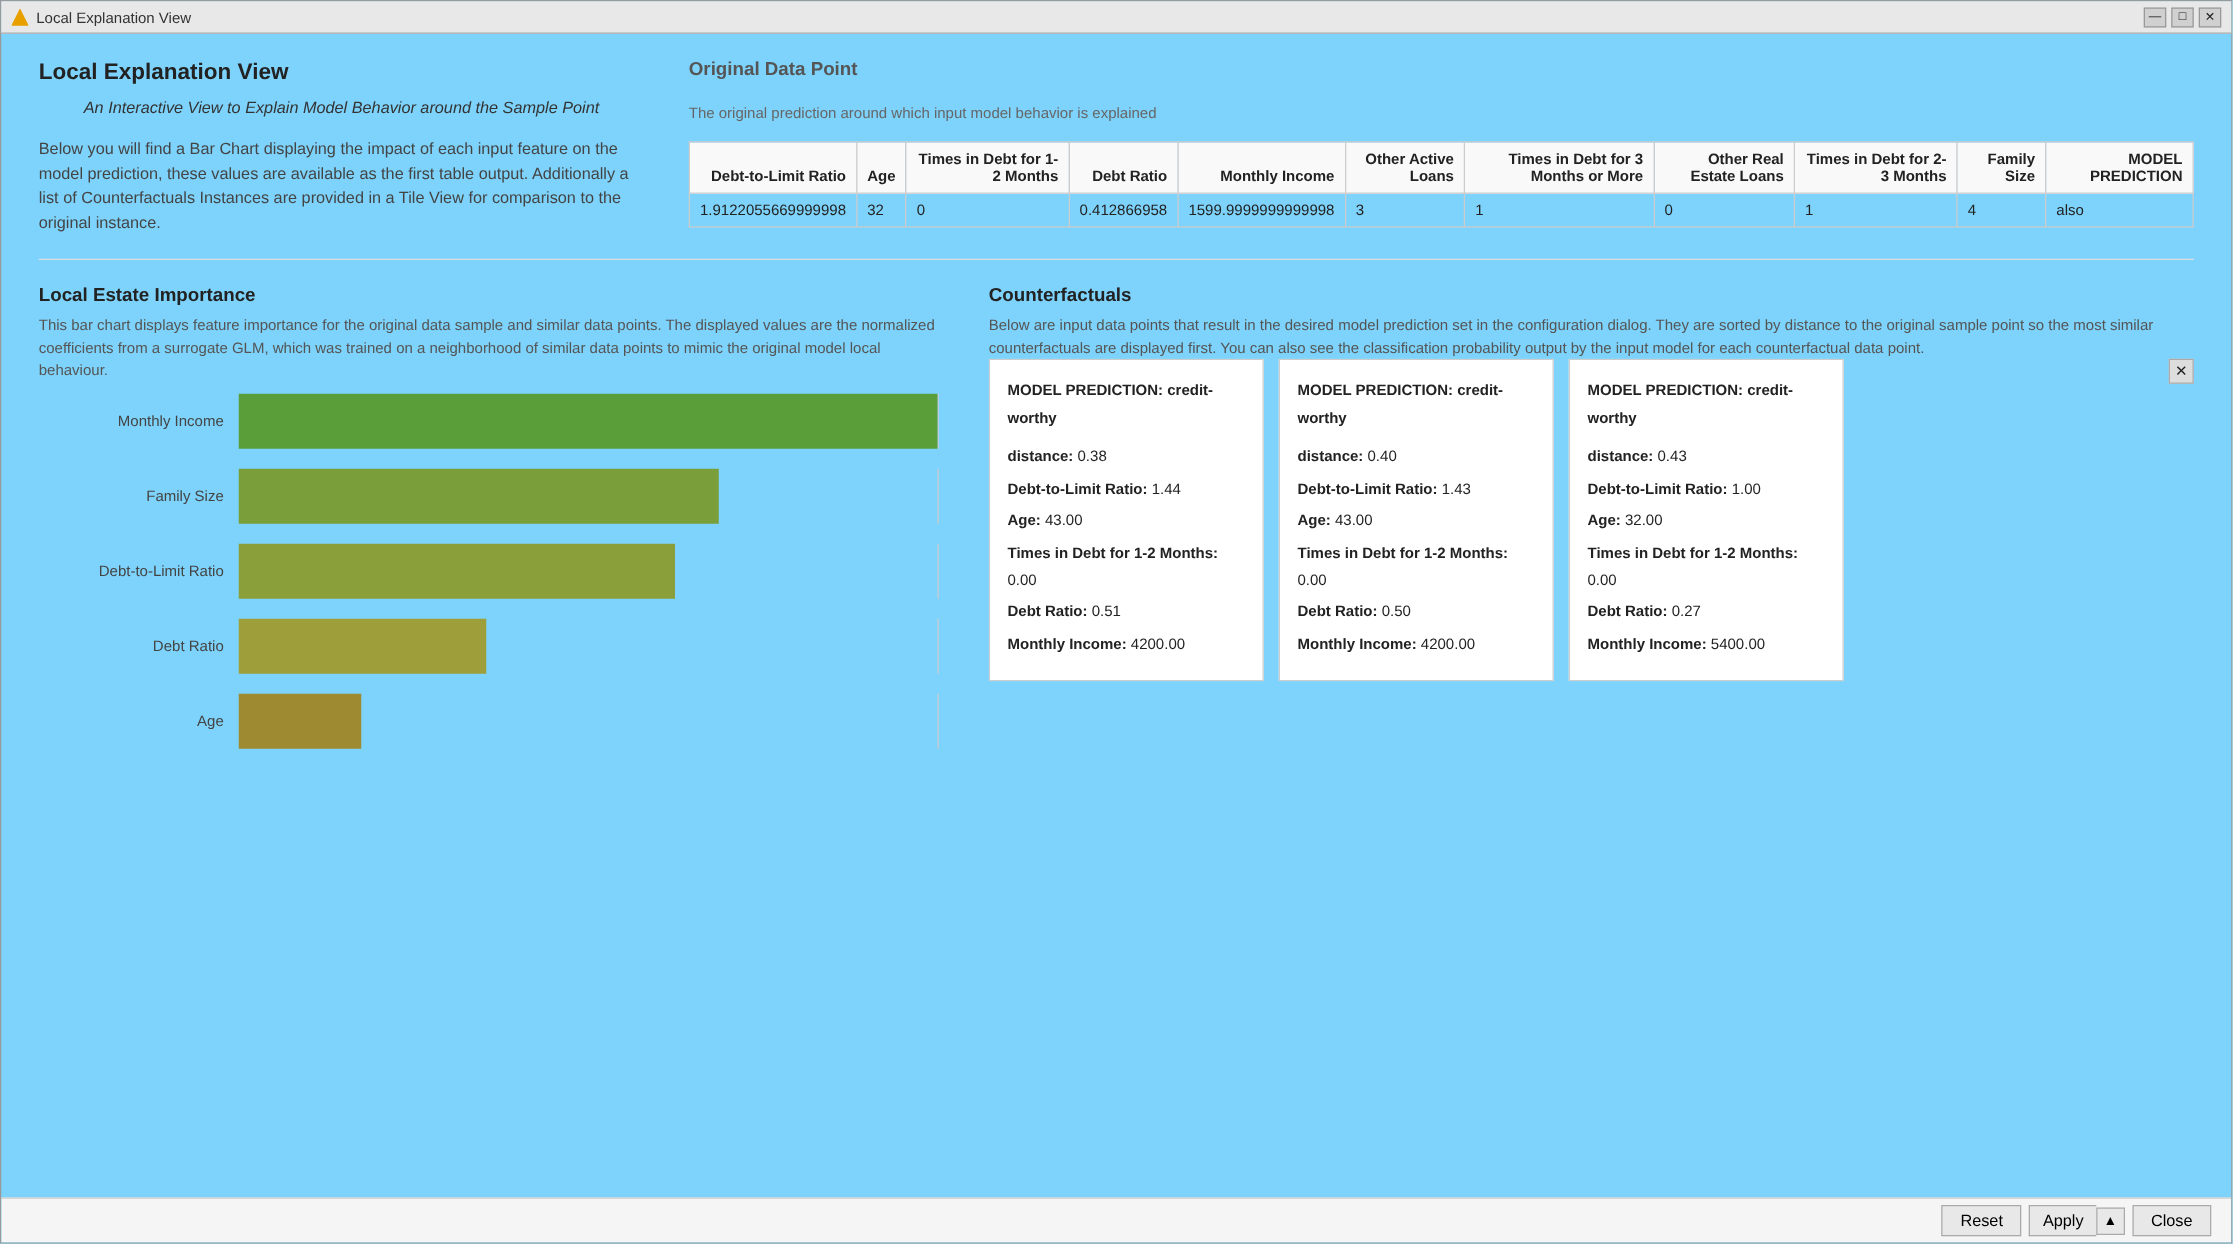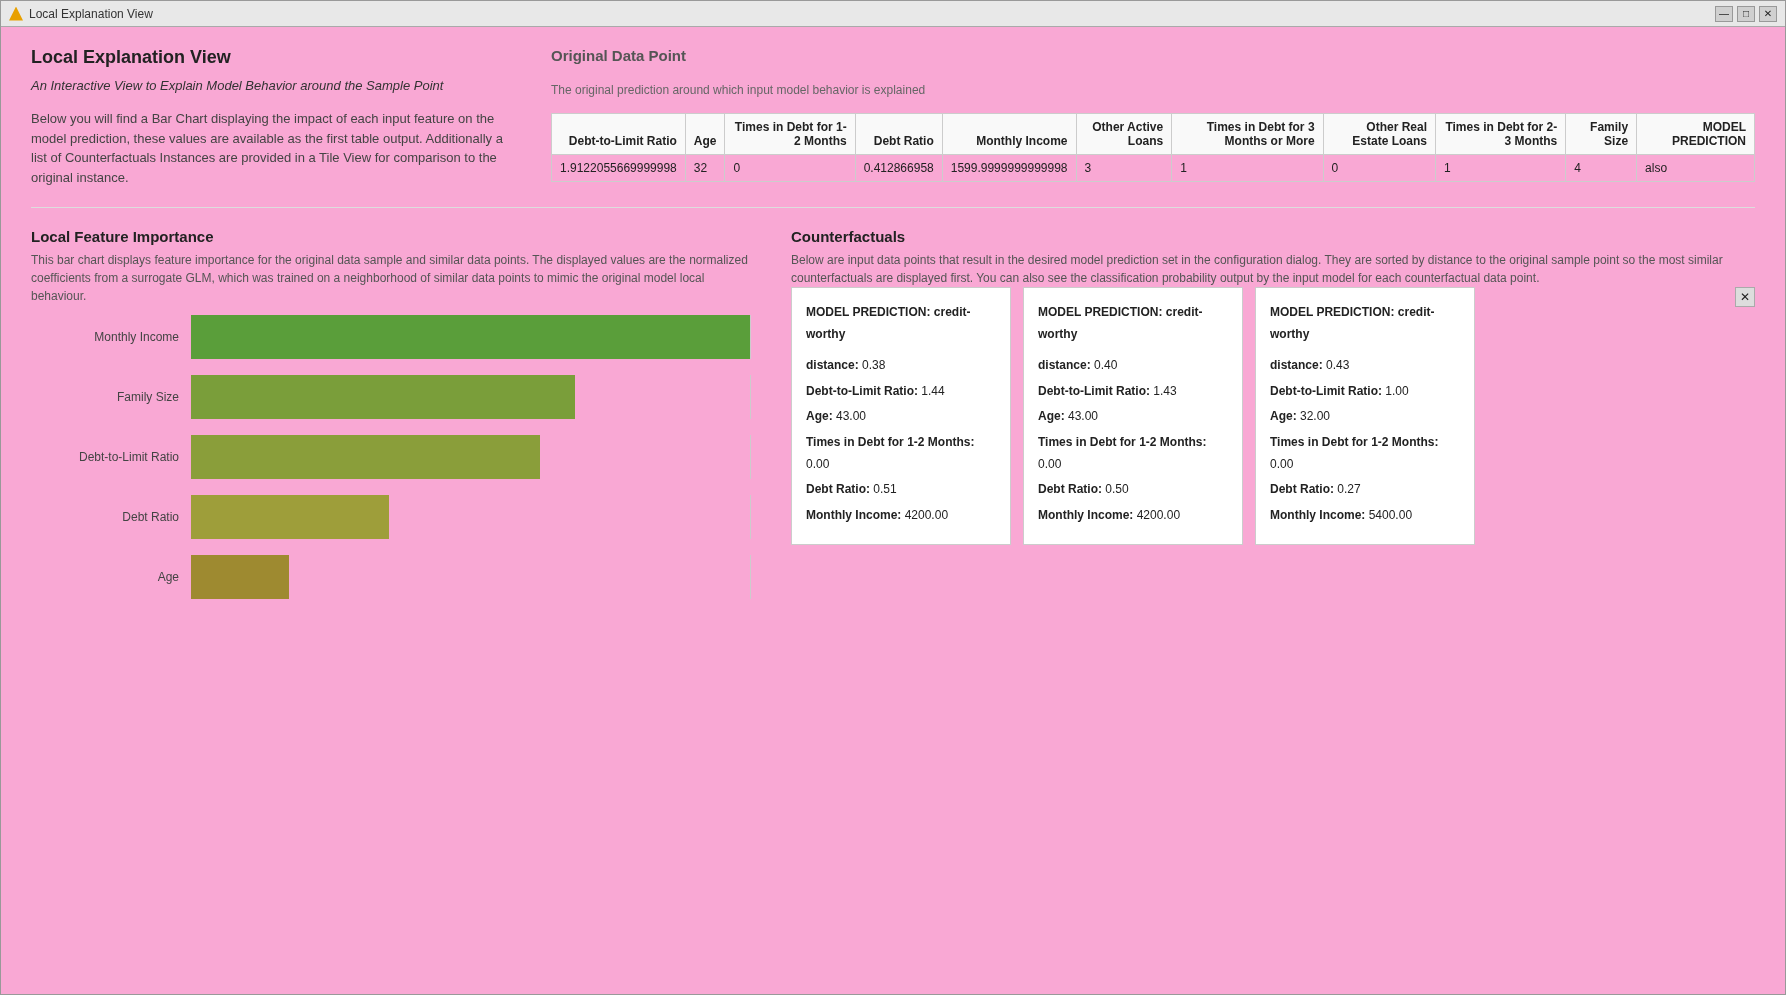--- a/index.html
+++ b/index.html
@@ -8,21 +8,21 @@
       font-size: 13px;
       background: #f0f0f0;
       color: #222;
       width: 1786px;
       height: 995px;
       overflow: hidden;
     }
     .window {
       width: 1786px;
       height: 995px;
-      background: #f9a8d4;
+      background: #7dd3fc;
       border: 1px solid #999;
       display: flex;
       flex-direction: column;
     }
     .title-bar {
       background: #e8e8e8;
       border-bottom: 1px solid #aaa;
       height: 26px;
       display: flex;
       align-items: center;
@@ -86,20 +86,21 @@
     h2 {
       font-size: 18px;
       font-weight: bold;
       margin-bottom: 10px;
     }
     .subtitle {
       font-style: italic;
       font-size: 13px;
       color: #333;
       margin-bottom: 16px;
+      margin-left: 36px;
     }
     .description {
       font-size: 13px;
       color: #444;
       line-height: 1.5;
     }
     .section-title {
       font-size: 15px;
       font-weight: bold;
       color: #555;
@@ -335,21 +336,21 @@
             </tbody>
           </table>
         </div>
       </div>
 
       <hr class="divider">
 
       <div class="bottom-section">
 
         <div class="chart-panel">
-          <h3 class="cf-title">Local Feature Importance</h3>
+          <h3 class="cf-title">Local Estate Importance</h3>
           <p class="cf-desc">This bar chart displays feature importance for the original data sample and similar data points. The displayed values are the normalized coefficients from a surrogate GLM, which was trained on a neighborhood of similar data points to mimic the original model local behaviour.</p>
 
           <div class="bar-chart-container">
 
           <div class="bar-row">
                 <div class="bar-label">Monthly Income</div>
                 <div class="bar-area">
                   <div class="bar-fill" style="width: 100%; background: rgb(90, 158, 58); height: 100%; display: block;"></div>
                 </div>
               </div>
@@ -415,14 +416,22 @@
                   <div class="cf-card-row"><strong>Debt Ratio:</strong> 0.27</div>
                   <div class="cf-card-row"><strong>Monthly Income:</strong> 5400.00</div>
                 </div>
               </div>
           </div>
         </div>
 
       </div>
     </div>
 
+    <div class="bottom-bar">
+      <button class="btn">Reset</button>
+      <div class="btn-apply">
+        <button class="btn-apply-main">Apply</button>
+        <button class="btn-apply-arrow">▲</button>
+      </div>
+      <button class="btn">Close</button>
+    </div>
   </div>
 </div>
 
 </body></html>

